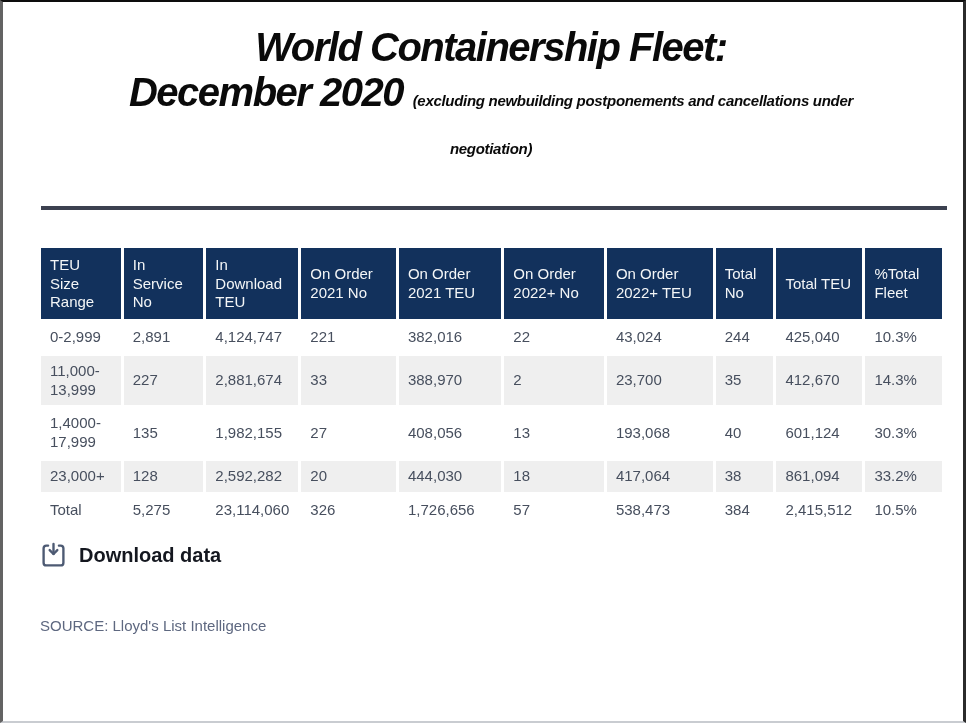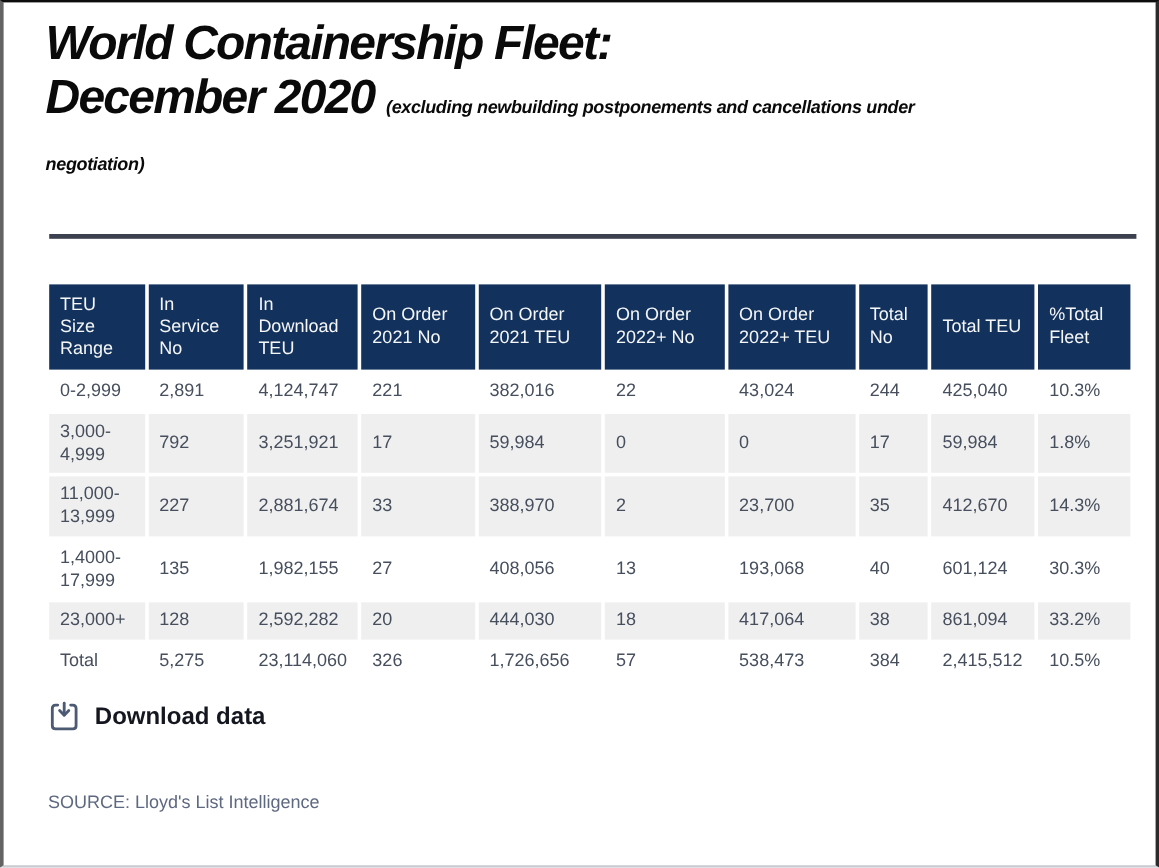--- a/index.html
+++ b/index.html
@@ -10,26 +10,27 @@
     border-top: 2px solid #0d0d0d;
     border-left: 3px solid #636363;
     border-right: 3px solid #2b2b2b;
     border-bottom: 2px solid #c9ccd1;
     position: relative;
     overflow: hidden;
   }
   .content { padding: 8px 18px 0 35px; }
 
   h1.title {
-    margin: 0; padding: 4px 0 0 0;
+    margin: 11px; padding: 4px 0 0 0;
     font-style: italic; font-weight: bold;
     font-size: 40px; line-height: 1.12;
     letter-spacing: -1.5px;
     color: #0a0a0a;
     max-width: 884px;
+    text-align: center;
   }
   .title .sub {
     font-size: 15px; letter-spacing: -0.3px;
     line-height: 2.35;
     vertical-align: baseline;
   }
 
   .rule {
     border: none; height: 4px; background: #3c4150;
     margin: 40px 3px 0 3px; width: 906px;
@@ -115,32 +116,20 @@
           <td>4,124,747</td>
           <td>221</td>
           <td>382,016</td>
           <td>22</td>
           <td>43,024</td>
           <td>244</td>
           <td>425,040</td>
           <td>10.3%</td>
         </tr>
         <tr class="alt">
-          <td>3,000-4,999</td>
-          <td>792</td>
-          <td>3,251,921</td>
-          <td>17</td>
-          <td>59,984</td>
-          <td>0</td>
-          <td>0</td>
-          <td>17</td>
-          <td>59,984</td>
-          <td>1.8%</td>
-        </tr>
-        <tr class="alt">
           <td>11,000-13,999</td>
           <td>227</td>
           <td>2,881,674</td>
           <td>33</td>
           <td>388,970</td>
           <td>2</td>
           <td>23,700</td>
           <td>35</td>
           <td>412,670</td>
           <td>14.3%</td>

